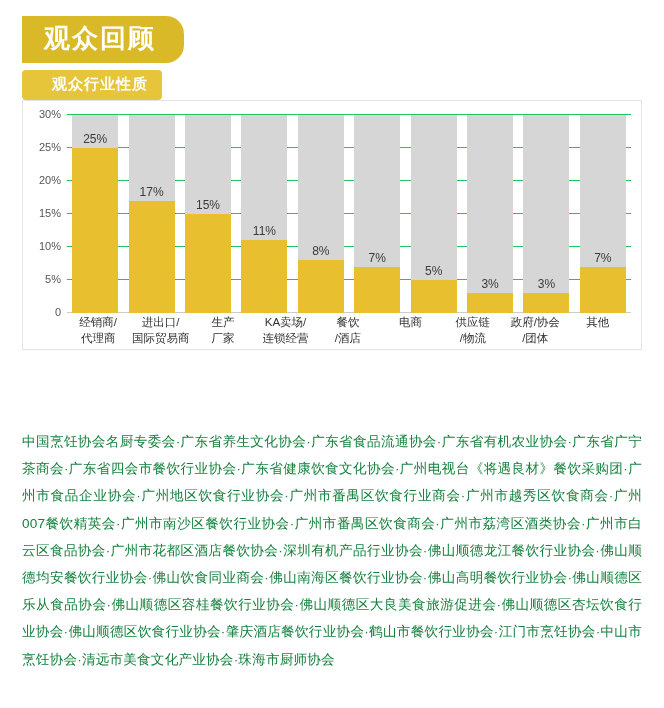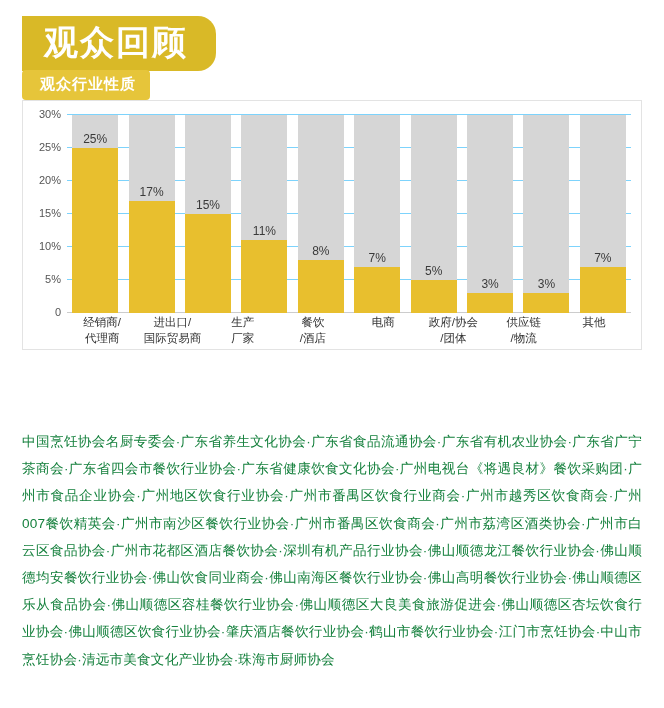--- a/index.html
+++ b/index.html
@@ -20,40 +20,40 @@
     height: 708px;
     box-sizing: border-box;
   }
 
   
   .banner {
     position: absolute;
     left: 22px;
     background: #d9b927;
     color: #ffffff;
-    font-size: 34px;
+    font-size: 26px;
     font-weight: bold;
     letter-spacing: 2px;
     padding: 8px 28px 10px 22px;
     border-radius: 0 18px 18px 0;
     line-height: 1.1;
   }
   #banner-audience { top: 16px; }
   #banner-vip { top: 375px; }
 
   
   .sublabel {
     position: absolute;
     left: 22px;
     top: 70px;
     background: #e6c53a;
     color: #ffffff;
     font-size: 15px;
     font-weight: bold;
-    padding: 5px 14px 6px 18px;
+    padding: 5px 14px 6px 30px;
     border-radius: 4px;
     letter-spacing: 1px;
   }
 
   
   .chart-panel {
     position: absolute;
     left: 22px;
     top: 100px;
     width: 620px;
@@ -67,21 +67,21 @@
     left: 44px;
     top: 14px;
     right: 10px;
     bottom: 36px;
   }
   .gridline {
     position: absolute;
     left: 0;
     right: 0;
     height: 1px;
-    background: #7dd3fc;
+    background: #22c55e;
   }
   .axis-base {
     position: absolute;
     left: 0;
     right: 0;
     bottom: 0;
     height: 1px;
     background: #cccccc;
   }
   .ytick {
@@ -282,27 +282,29 @@
           </div>
         </div>
     </div>
     <div class="xlabels" id="xlabels">
         <div class="xlabel">经销商/
 代理商</div>
         <div class="xlabel">进出口/
 国际贸易商</div>
         <div class="xlabel">生产
 厂家</div>
+        <div class="xlabel">KA卖场/
+连锁经营</div>
         <div class="xlabel">餐饮
 /酒店</div>
         <div class="xlabel">电商</div>
+        <div class="xlabel">供应链
+/物流</div>
         <div class="xlabel">政府/协会
 /团体</div>
-        <div class="xlabel">供应链
-/物流</div>
         <div class="xlabel">其他</div>
       </div>
   </div>
 
 
   <div class="vip-text">中国烹饪协会名厨专委会·广东省养生文化协会·广东省食品流通协会·广东省有机农业协会·广东省广宁茶商会·广东省四会市餐饮行业协会·广东省健康饮食文化协会·广州电视台《将遇良材》餐饮采购团·广州市食品企业协会·广州地区饮食行业协会·广州市番禺区饮食行业商会·广州市越秀区饮食商会·广州007餐饮精英会·广州市南沙区餐饮行业协会·广州市番禺区饮食商会·广州市荔湾区酒类协会·广州市白云区食品协会·广州市花都区酒店餐饮协会·深圳有机产品行业协会·佛山顺德龙江餐饮行业协会·佛山顺德均安餐饮行业协会·佛山饮食同业商会·佛山南海区餐饮行业协会·佛山高明餐饮行业协会·佛山顺德区乐从食品协会·佛山顺德区容桂餐饮行业协会·佛山顺德区大良美食旅游促进会·佛山顺德区杏坛饮食行业协会·佛山顺德区饮食行业协会·肇庆酒店餐饮行业协会·鹤山市餐饮行业协会·江门市烹饪协会·中山市烹饪协会·清远市美食文化产业协会·珠海市厨师协会</div>
 
 </div>
 
 </body></html>

